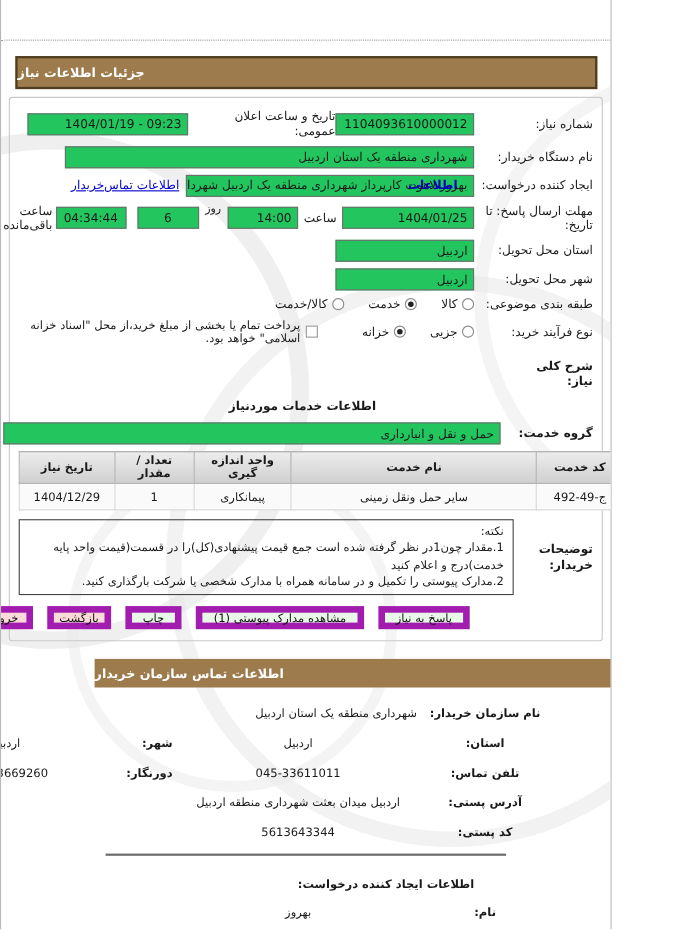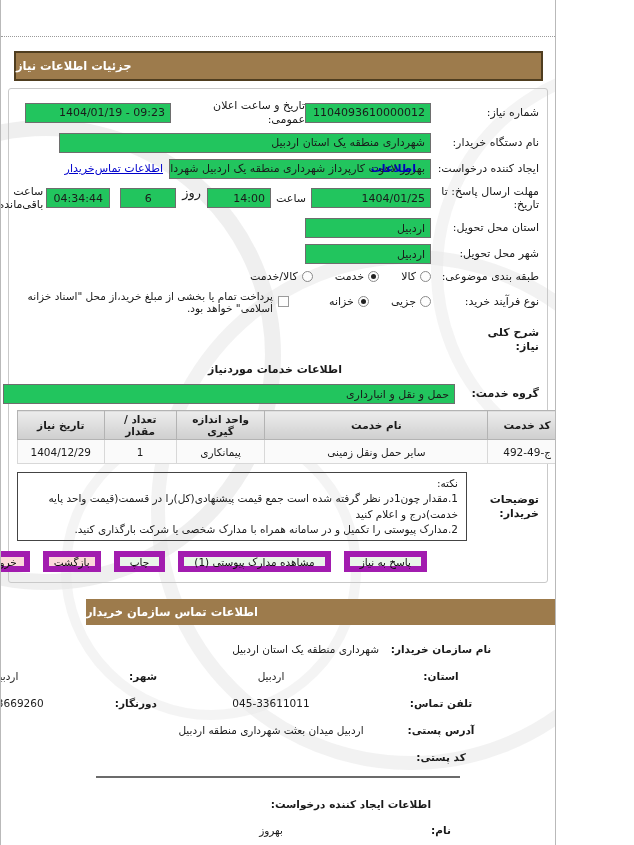--- a/index.html
+++ b/index.html
@@ -96,21 +96,21 @@
           <span class="glitch">اطلاعات</span>
         </div>
         <span class="link" style="margin-right:6px">اطلاعات تماس‌خریدار</span>
       </div>
 
       <div class="row">
         <div class="lbl">مهلت ارسال پاسخ: تا تاریخ:</div>
         <div class="tb ltr" style="width:120px;justify-content:flex-end">1404/01/25</div>
         <span style="margin:0 5px">ساعت</span>
         <div class="tb ltr" style="width:64px;justify-content:flex-end">14:00</div>
-        <span style="margin:0 6px;align-self:flex-start;font-size:13px">روز</span>
+        <span style="margin:0 6px;align-self:flex-start;font-size:10px">روز</span>
         <div class="tb ctr" style="width:56px">6</div>
         <div class="tb ltr ctr" style="width:64px;margin-right:10px">04:34:44</div>
         <span style="margin-right:3px">ساعت باقی‌مانده</span>
       </div>
 
       <div class="row">
         <div class="lbl">استان محل تحویل:</div>
         <div class="tb" style="width:126px">اردبیل</div>
       </div>
 
@@ -223,20 +223,21 @@
         <div class="cval ltr">045-33611011</div>
         <div class="clbl2">دورنگار:</div>
         <div class="cval2 ltr">045-33669260</div>
       </div>
       <div class="crow">
         <div class="clbl">آدرس پستی:</div>
         <div class="cval">اردبیل میدان بعثت شهرداری منطقه اردبیل</div>
       </div>
       <div class="crow">
         <div class="clbl">کد پستی:</div>
+        <div class="cval ltr">5613643344</div>
       </div>
     </div>
 
     <div class="divider"></div>
 
     <div>
       <div class="subtitle">اطلاعات ایجاد کننده درخواست:</div>
       <div class="crow">
         <div class="clbl">نام:</div>
         <div class="cval">بهروز</div>

